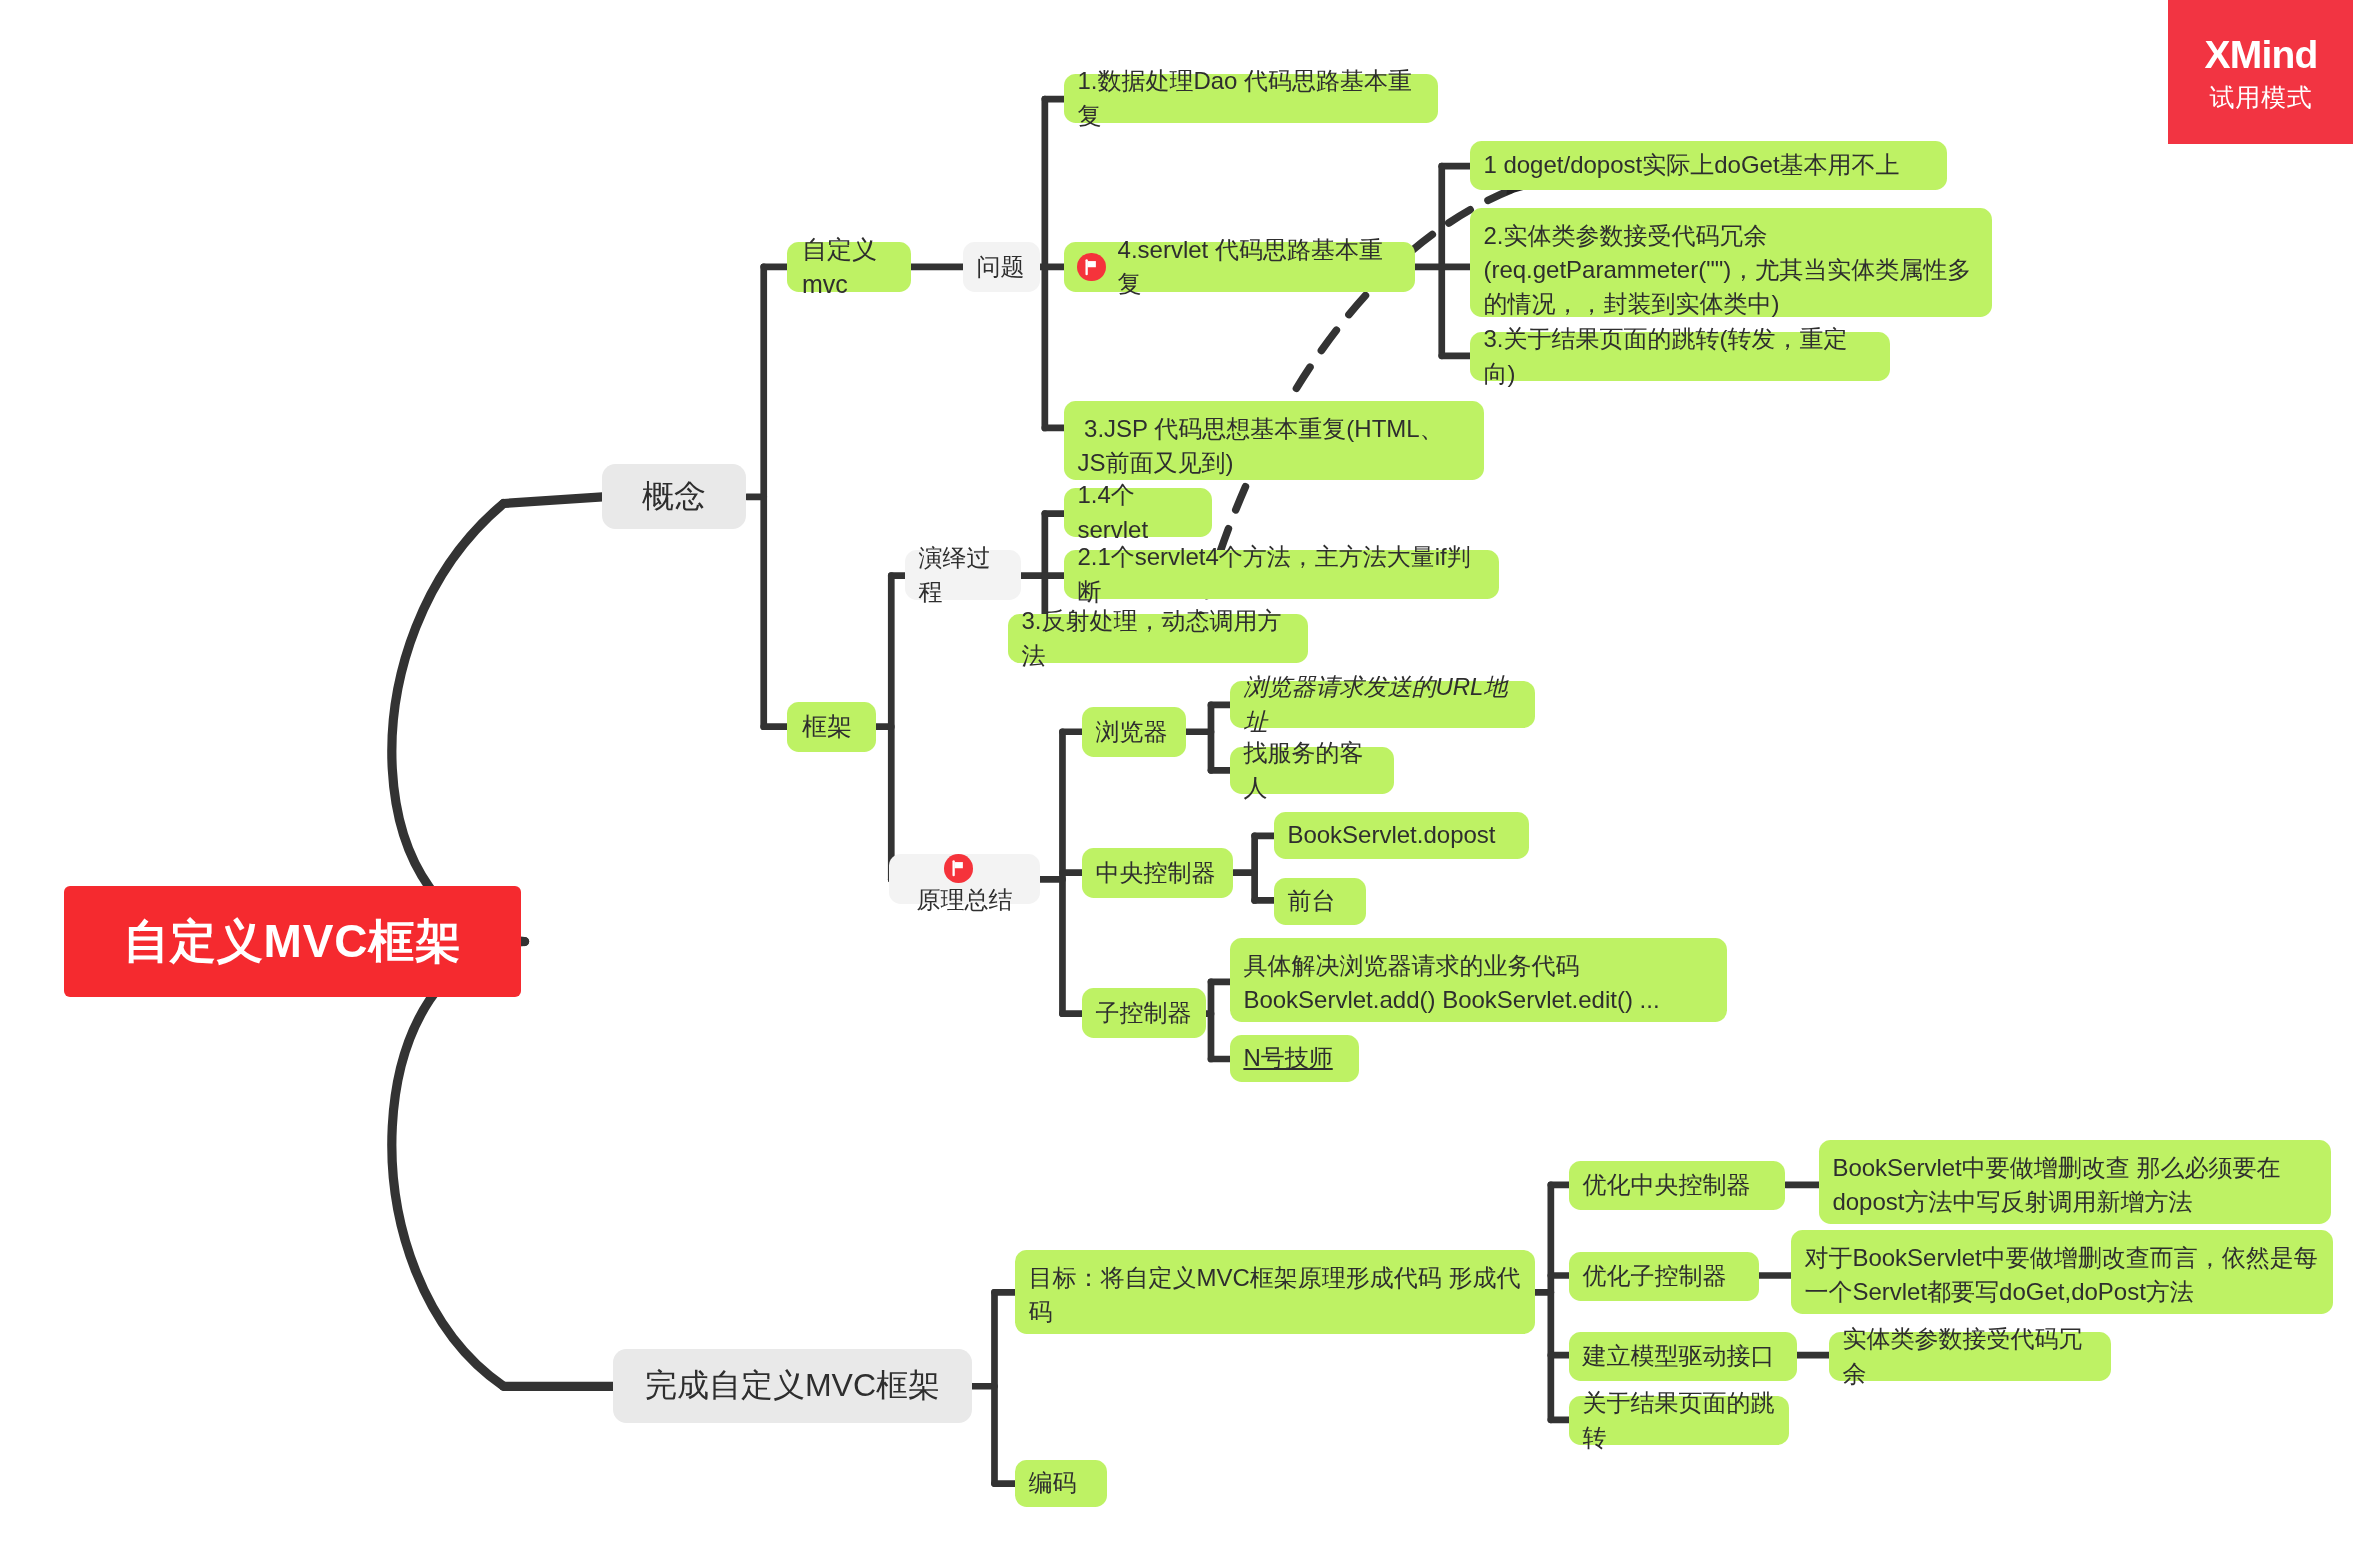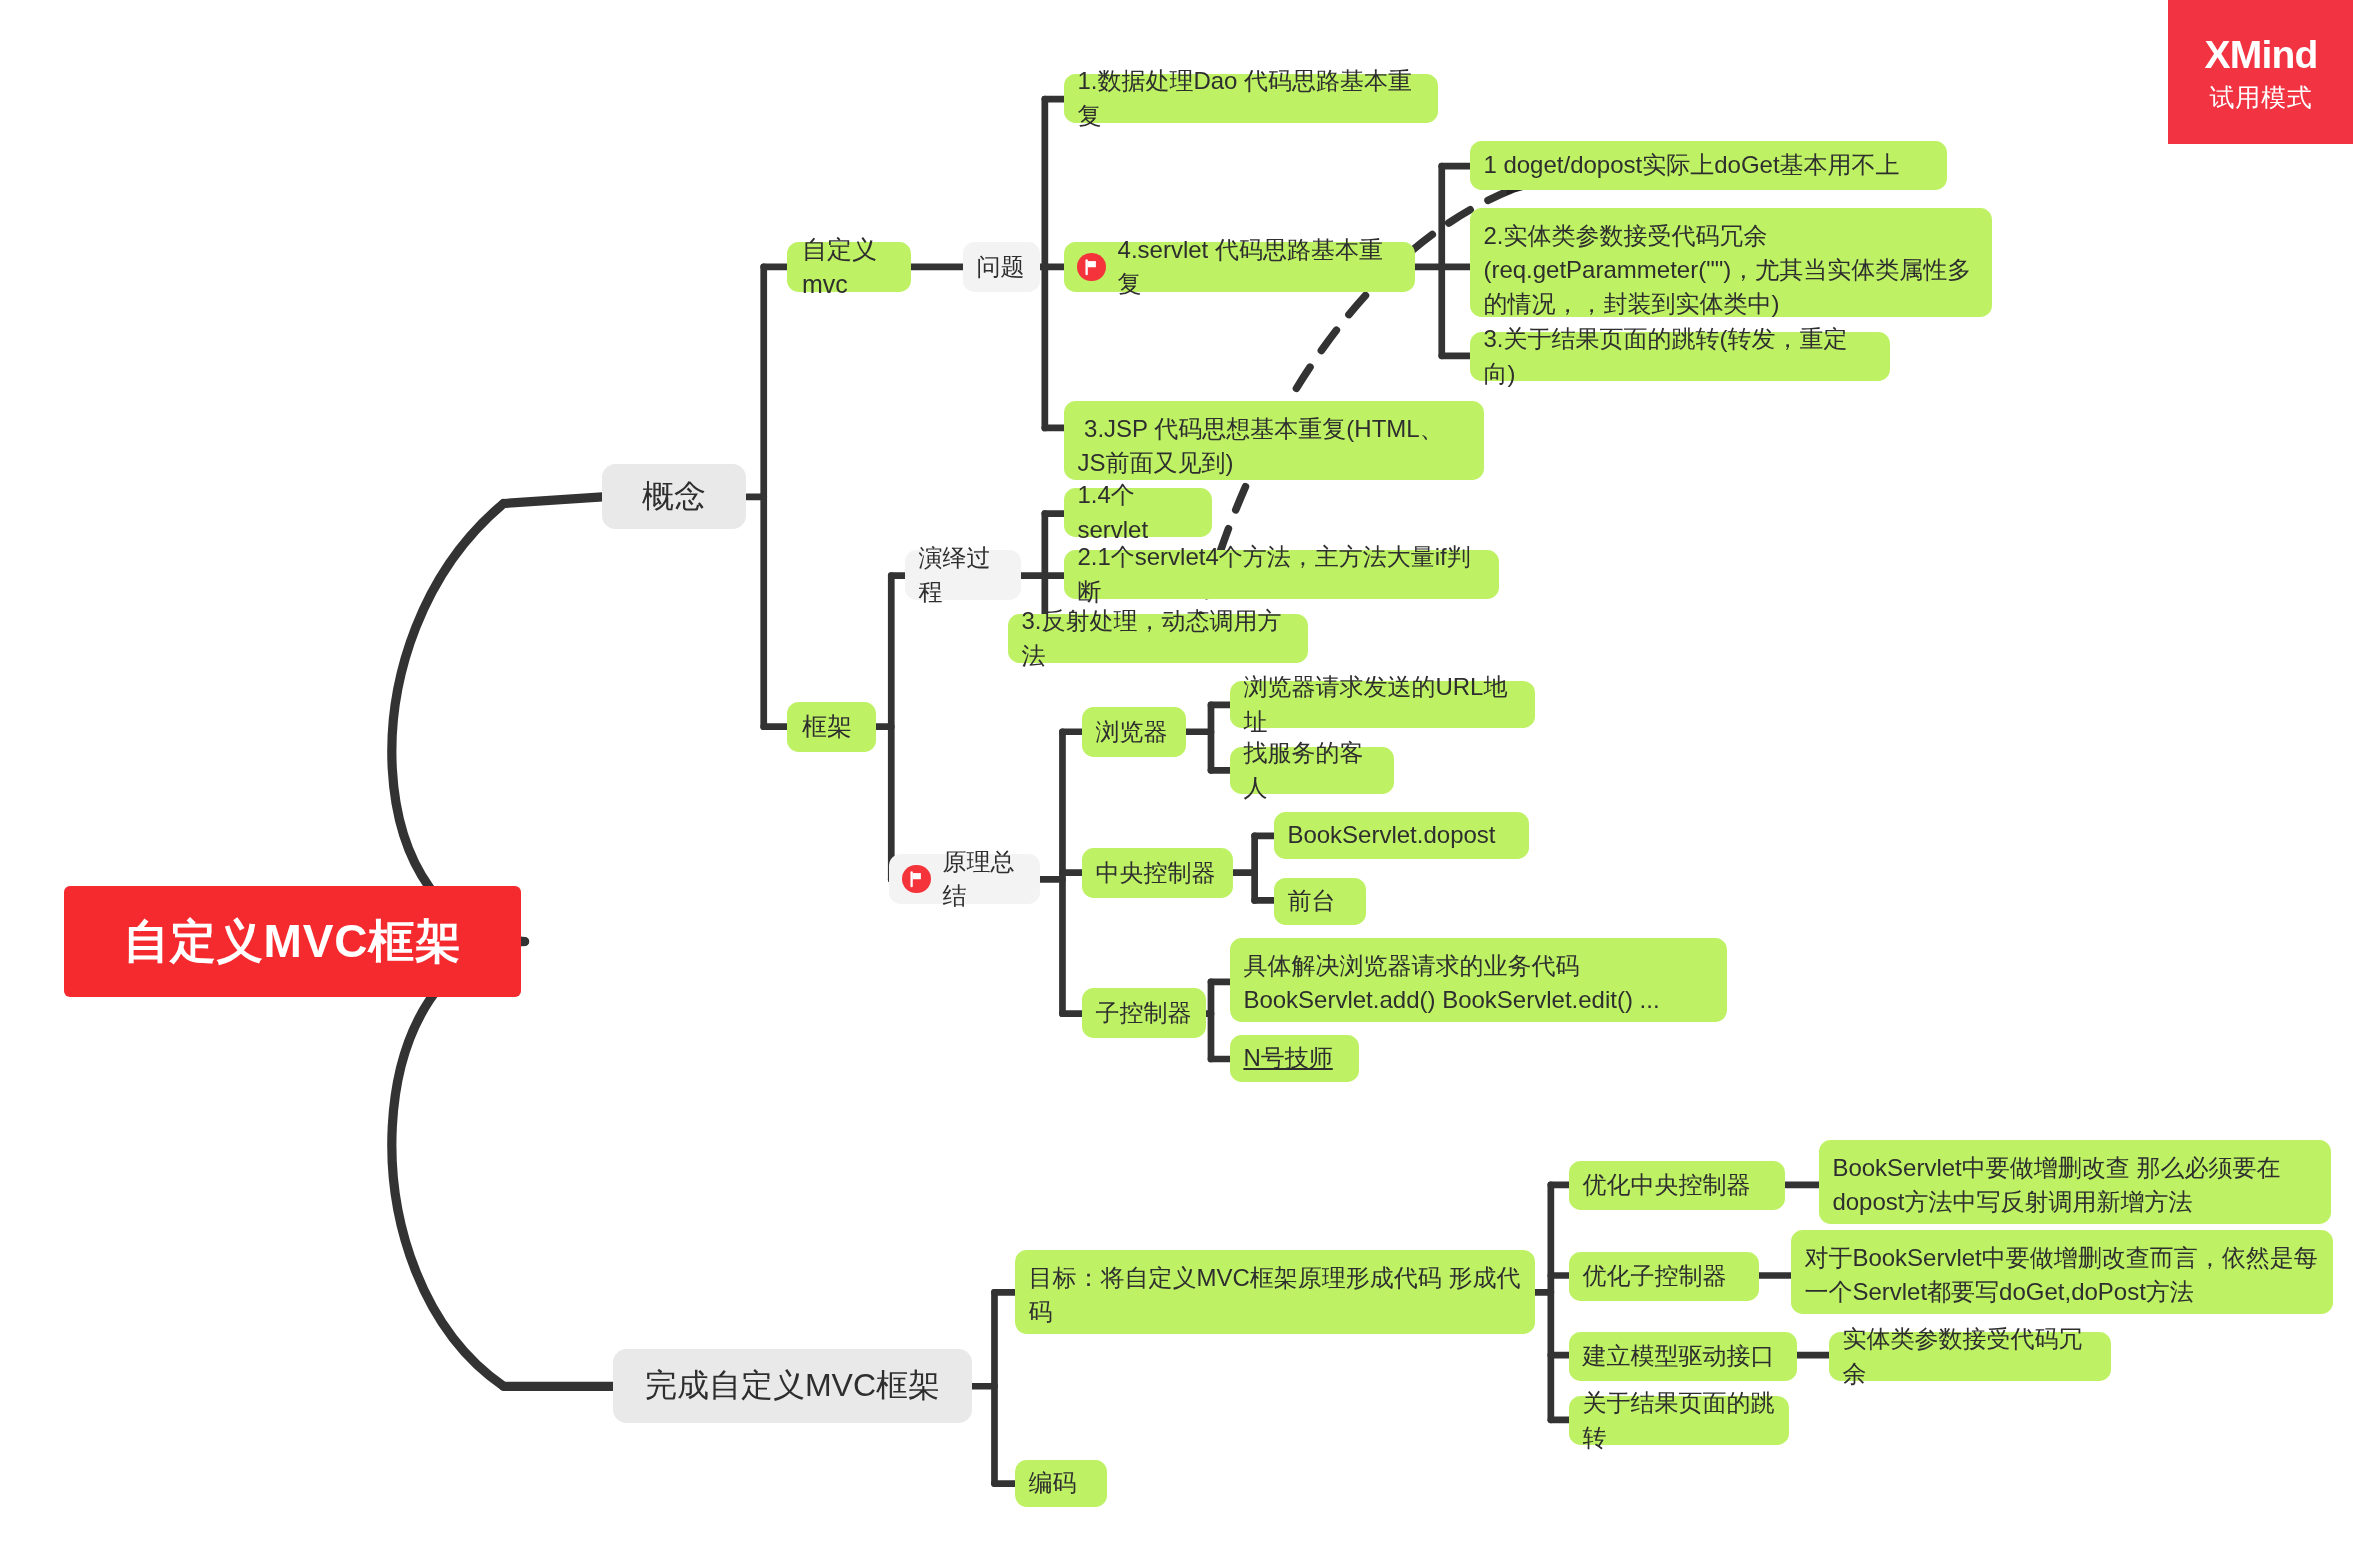--- a/index.html
+++ b/index.html
@@ -273,34 +273,34 @@
   </div>
 
   <div class="node leaf" style="left:1064px; top:550px; width:435px; height:49px;">
     <span>2.1个servlet4个方法，主方法大量if判断</span>
   </div>
 
   <div class="node leaf" style="left:1008px; top:614px; width:300px; height:49px;">
     <span>3.反射处理，动态调用方法</span>
   </div>
 
-  <div class="node lvl3" style="left:889px; top:854px; width:151px; height:50px;">
+  <div class="node lvl3" style="left:889px; top:854px; width:151px; height:50px;flex-direction:column;">
     <span class="flag-icon">
       <svg width="18.5" height="18.5" viewBox="0 0 24 24">
         <path d="M6 3 v18" stroke="#ffffff" stroke-width="3" stroke-linecap="round" fill="none"></path>
         <path d="M7 4 h11 v8 h-11 z" fill="#ffffff"></path>
       </svg>
     </span>
     <span>原理总结</span>
   </div>
 
   <div class="node leaf" style="left:1082px; top:707px; width:104px; height:50px;">
     <span>浏览器</span>
   </div>
-  <div class="node leaf" style="left:1230px; top:681px; width:305px; height:47px;">
+  <div class="node leaf" style="left:1230px; top:681px; width:305px; height:47px;font-style:italic;">
     <span>浏览器请求发送的URL地址</span>
   </div>
   <div class="node leaf" style="left:1230px; top:747px; width:164px; height:47px;">
     <span>找服务的客人</span>
   </div>
 
   <div class="node leaf" style="left:1082px; top:848px; width:151px; height:50px;">
     <span>中央控制器</span>
   </div>
   <div class="node leaf" style="left:1274px; top:812px; width:255px; height:47px;">

